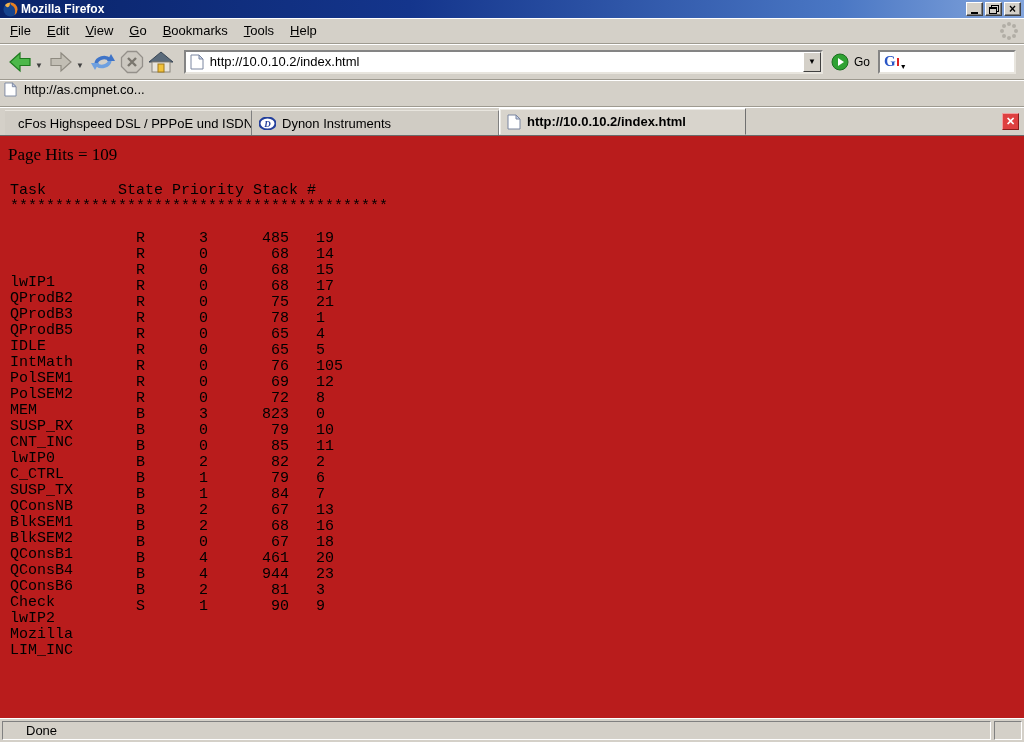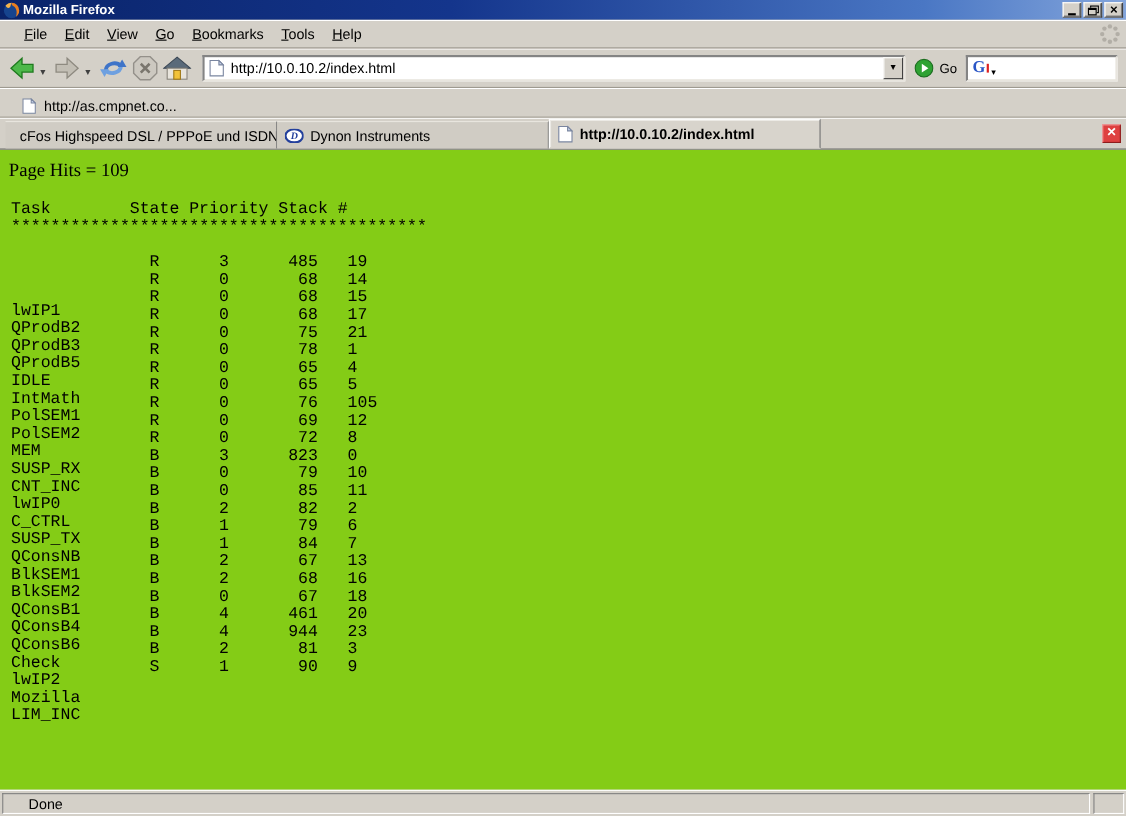--- a/index.html
+++ b/index.html
@@ -28,21 +28,21 @@
     font-size:10px; font-weight:bold; color:#000;
   }
   .glyph-min { width:7px; height:2px; background:#000; margin-top:7px; }
   .glyph-restore { width:8px; height:7px; border:1px solid #000; border-top:2px solid #000; background:#d4d0c8; box-shadow:2px -2px 0 -1px #d4d0c8,2px -2px 0 0 #000; margin:2px 2px 0 0; }
   .glyph-close { font-size:12px; line-height:10px; }
 
   
   .bar { background:#d4d0c8; border-bottom:1px solid #9e9a90; box-shadow:inset 0 1px 0 #ffffff; }
 
   
-  .menubar { height:26px; flex:0 0 26px; display:flex; align-items:center; position:relative; padding-left:14px; }
+  .menubar { height:26px; flex:0 0 26px; display:flex; align-items:center; position:relative; padding-left:2px; }
   .menu-item { display:inline-block; padding:3px 8px; font-size:13px; color:#000; }
   .menu-item::first-letter { text-decoration:underline; }
   .throbber { position:absolute; right:5px; top:3px; width:20px; height:20px; }
 
   
   .navbar { height:36px; flex:0 0 36px; display:flex; align-items:center; padding:0 6px 0 6px; }
   .navbtn { display:inline-flex; align-items:center; justify-content:center; height:28px; padding:0 2px; }
   .drop-arrow { font-size:8px; color:#404040; margin:8px 4px 0 1px; }
   .urlbar {
     flex:1; height:24px; margin:0 6px 0 8px; background:#fff;
@@ -61,21 +61,21 @@
   .searchbox {
     width:138px; height:24px; background:#fff;
     border:2px solid; border-color:#848484 #e8e5de #e8e5de #848484;
     display:flex; align-items:center; padding-left:4px; margin-right:2px;
   }
   .g-logo { font-family:"Liberation Serif", serif; font-weight:bold; font-size:15px; color:#2a56c6; position:relative; }
   .g-tick { display:inline-block; width:2px; height:8px; background:#d22; margin-left:1px; }
   .g-drop { font-size:7px; color:#000; margin:10px 0 0 1px; }
 
   
-  .bookmarksbar { height:27px; flex:0 0 27px; display:flex; align-items:flex-end; padding-left:16px; }
+  .bookmarksbar { height:27px; flex:0 0 27px; display:flex; align-items:flex-start; padding-left:0; }
   .bm-item { display:flex; align-items:center; gap:7px; font-size:13px; color:#000; padding:2px 4px; }
 
   
   .tabstrip { height:29px; flex:0 0 29px; background:#d4d0c8; position:relative; display:flex; align-items:flex-end; padding-left:5px; border-bottom:1px solid #6a6a6a; box-shadow:inset 0 1px 0 #fff; }
   .tab {
     width:247px; height:25px; display:flex; align-items:center; gap:6px;
     padding:0 7px; font-size:13px; color:#000; white-space:nowrap; overflow:hidden;
     background:#d0ccc4; border-right:1px solid #808080; border-top:1px solid #e8e5de;
   }
   .tab.active {
@@ -84,21 +84,21 @@
     box-shadow:inset 1px 1px 0 #eceae5;
     height:27px;
   }
   .tab-close {
     position:absolute; right:5px; top:6px; width:17px; height:17px;
     background:#de4040; border:1px solid; border-color:#f0a0a0 #8c1c1c #8c1c1c #f0a0a0;
     color:#fff; font-weight:bold; font-size:11px; line-height:14px; text-align:center;
   }
 
   
-  .content { flex:1; background:#84cc16; overflow:hidden; }
+  .content { flex:1; background:#b91c1c; overflow:hidden; }
   .page-hits { font-family:"Liberation Serif", serif; font-size:17px; color:#000; margin:9px 0 0 8px; }
   .tasktable { margin:18px 0 0 10px; font-family:Liberation Mono, monospace; font-size:15px; line-height:16px; color:#000; }
   .trow { display:flex; height:16px; white-space:pre; }
   .h0 { width:12ch; } .h1 { width:6ch; } .h2 { width:9ch; }
   .c0 { width:14ch;margin-top:44px; } .c1 { width:7ch; } .c2 { width:2ch; }
   .c3 { width:8ch; text-align:right; } .c4 { margin-left:3ch; }
   .sep { height:16px; white-space:pre; }
   .blank { height:16px; }
 
   

